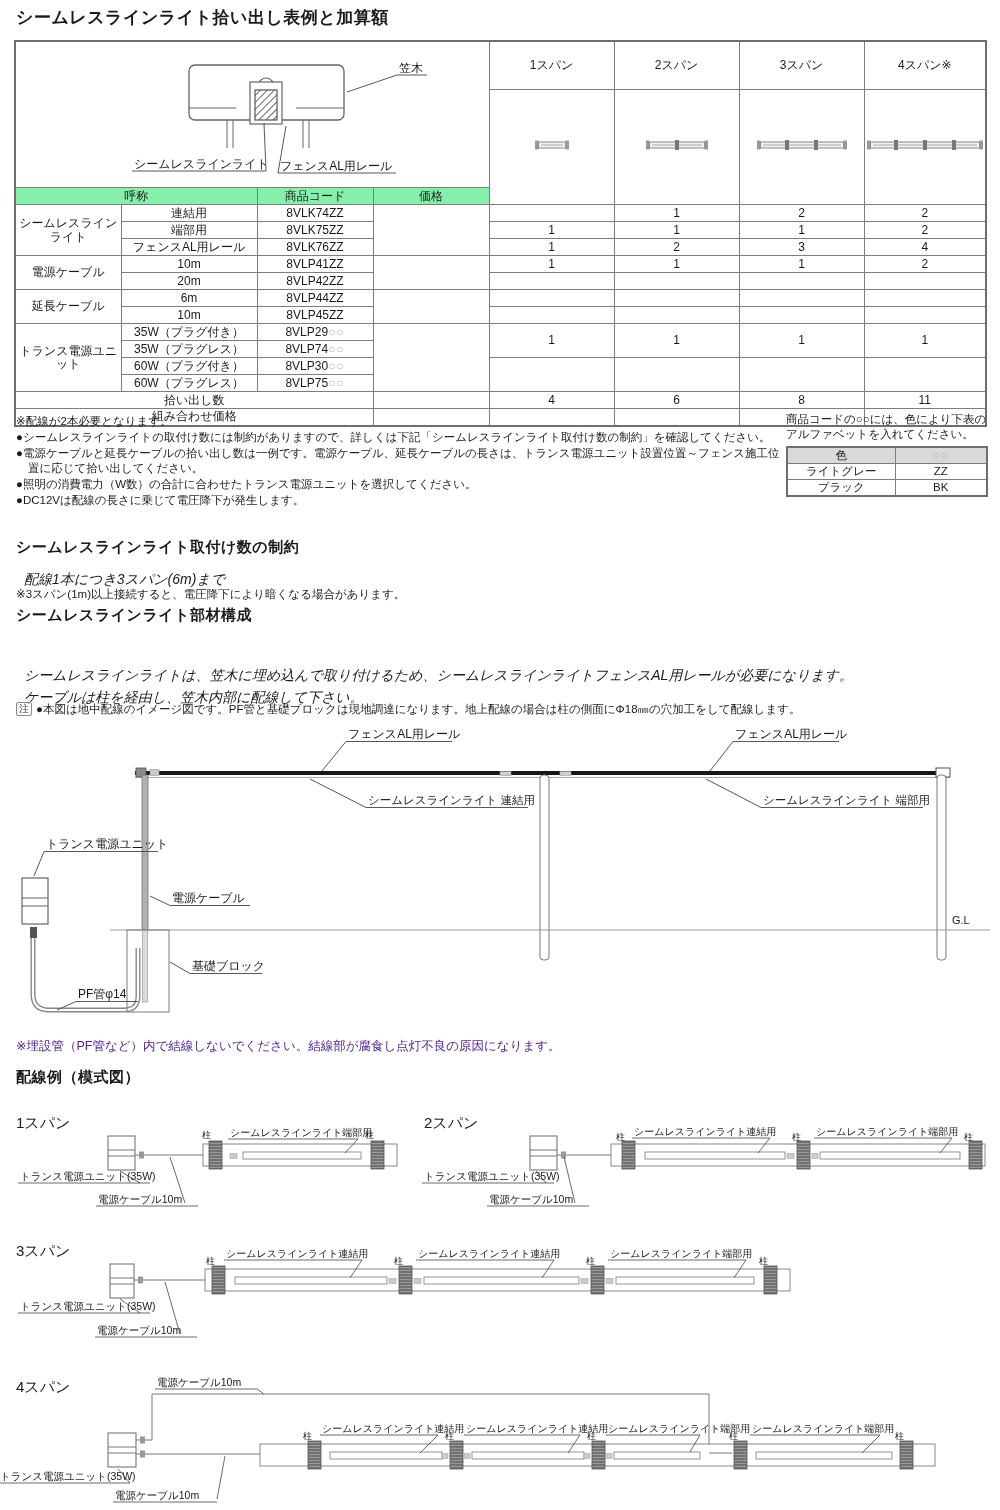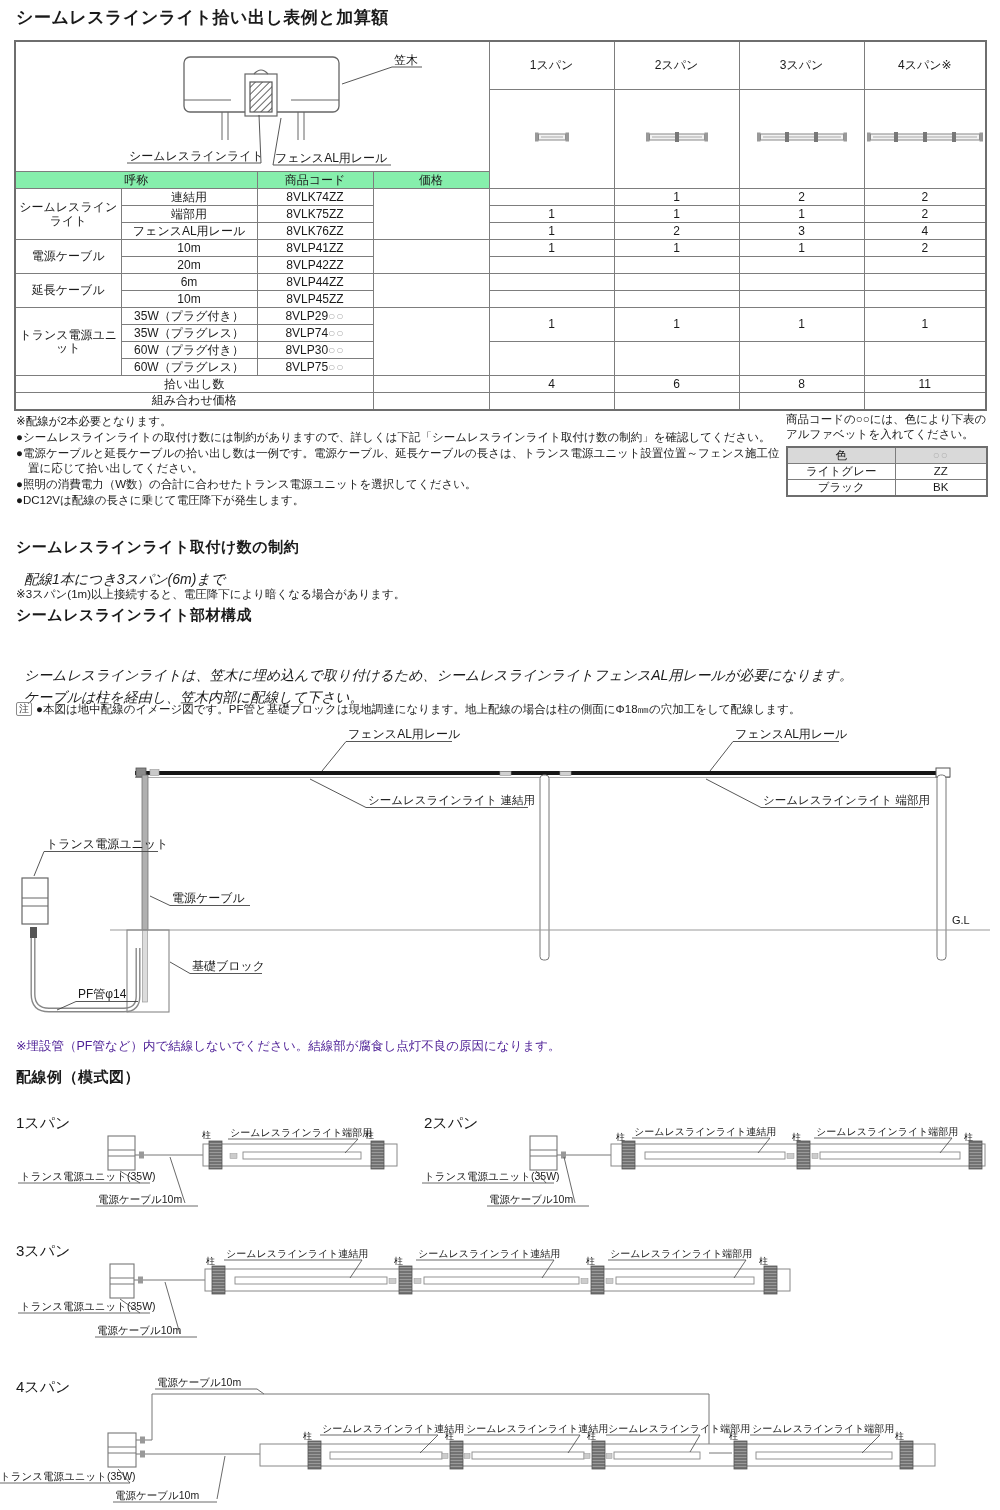--- a/index.html
+++ b/index.html
@@ -8,21 +8,21 @@
         font-family:"Liberation Sans","DejaVu Sans",sans-serif;color:#1a1a1a;}
   .abs{position:absolute;}
   h1.doc-title{font-size:17px;font-weight:bold;margin:0;letter-spacing:.5px;}
   h2.sec-title{font-size:15px;font-weight:bold;margin:0;letter-spacing:.5px;}
 
   
   table.t-main{border-collapse:collapse;table-layout:fixed;width:971px;border:2px solid #6e6e6e;}
   .t-main td,.t-main th{border:1px solid #7d7d7d;font-size:12px;font-weight:normal;
        text-align:center;vertical-align:middle;padding:0 2px;height:17px;line-height:13px;overflow:hidden;}
   .t-main .hdr{background:#86efac;}
-  .t-main .diagcell{background:#fff;padding:0;}
+  .t-main .diagcell{background:#fff;padding:8px;}
   .t-main .spanhdr{height:48px;font-size:12px;}
   .t-main .iconcell{height:74px;}
   .t-main .subrow{height:17px;}
   .t-main .lastrow{height:14px;font-size:11.5px;}
   .circ{color:#b0b0b0;letter-spacing:1px;}
 
   
   table.t-color{border-collapse:collapse;table-layout:fixed;width:202px;border:2px solid #6e6e6e;}
   .t-color td,.t-color th{border:1px solid #7d7d7d;font-size:11.5px;font-weight:normal;
        text-align:center;height:16px;line-height:13px;}

